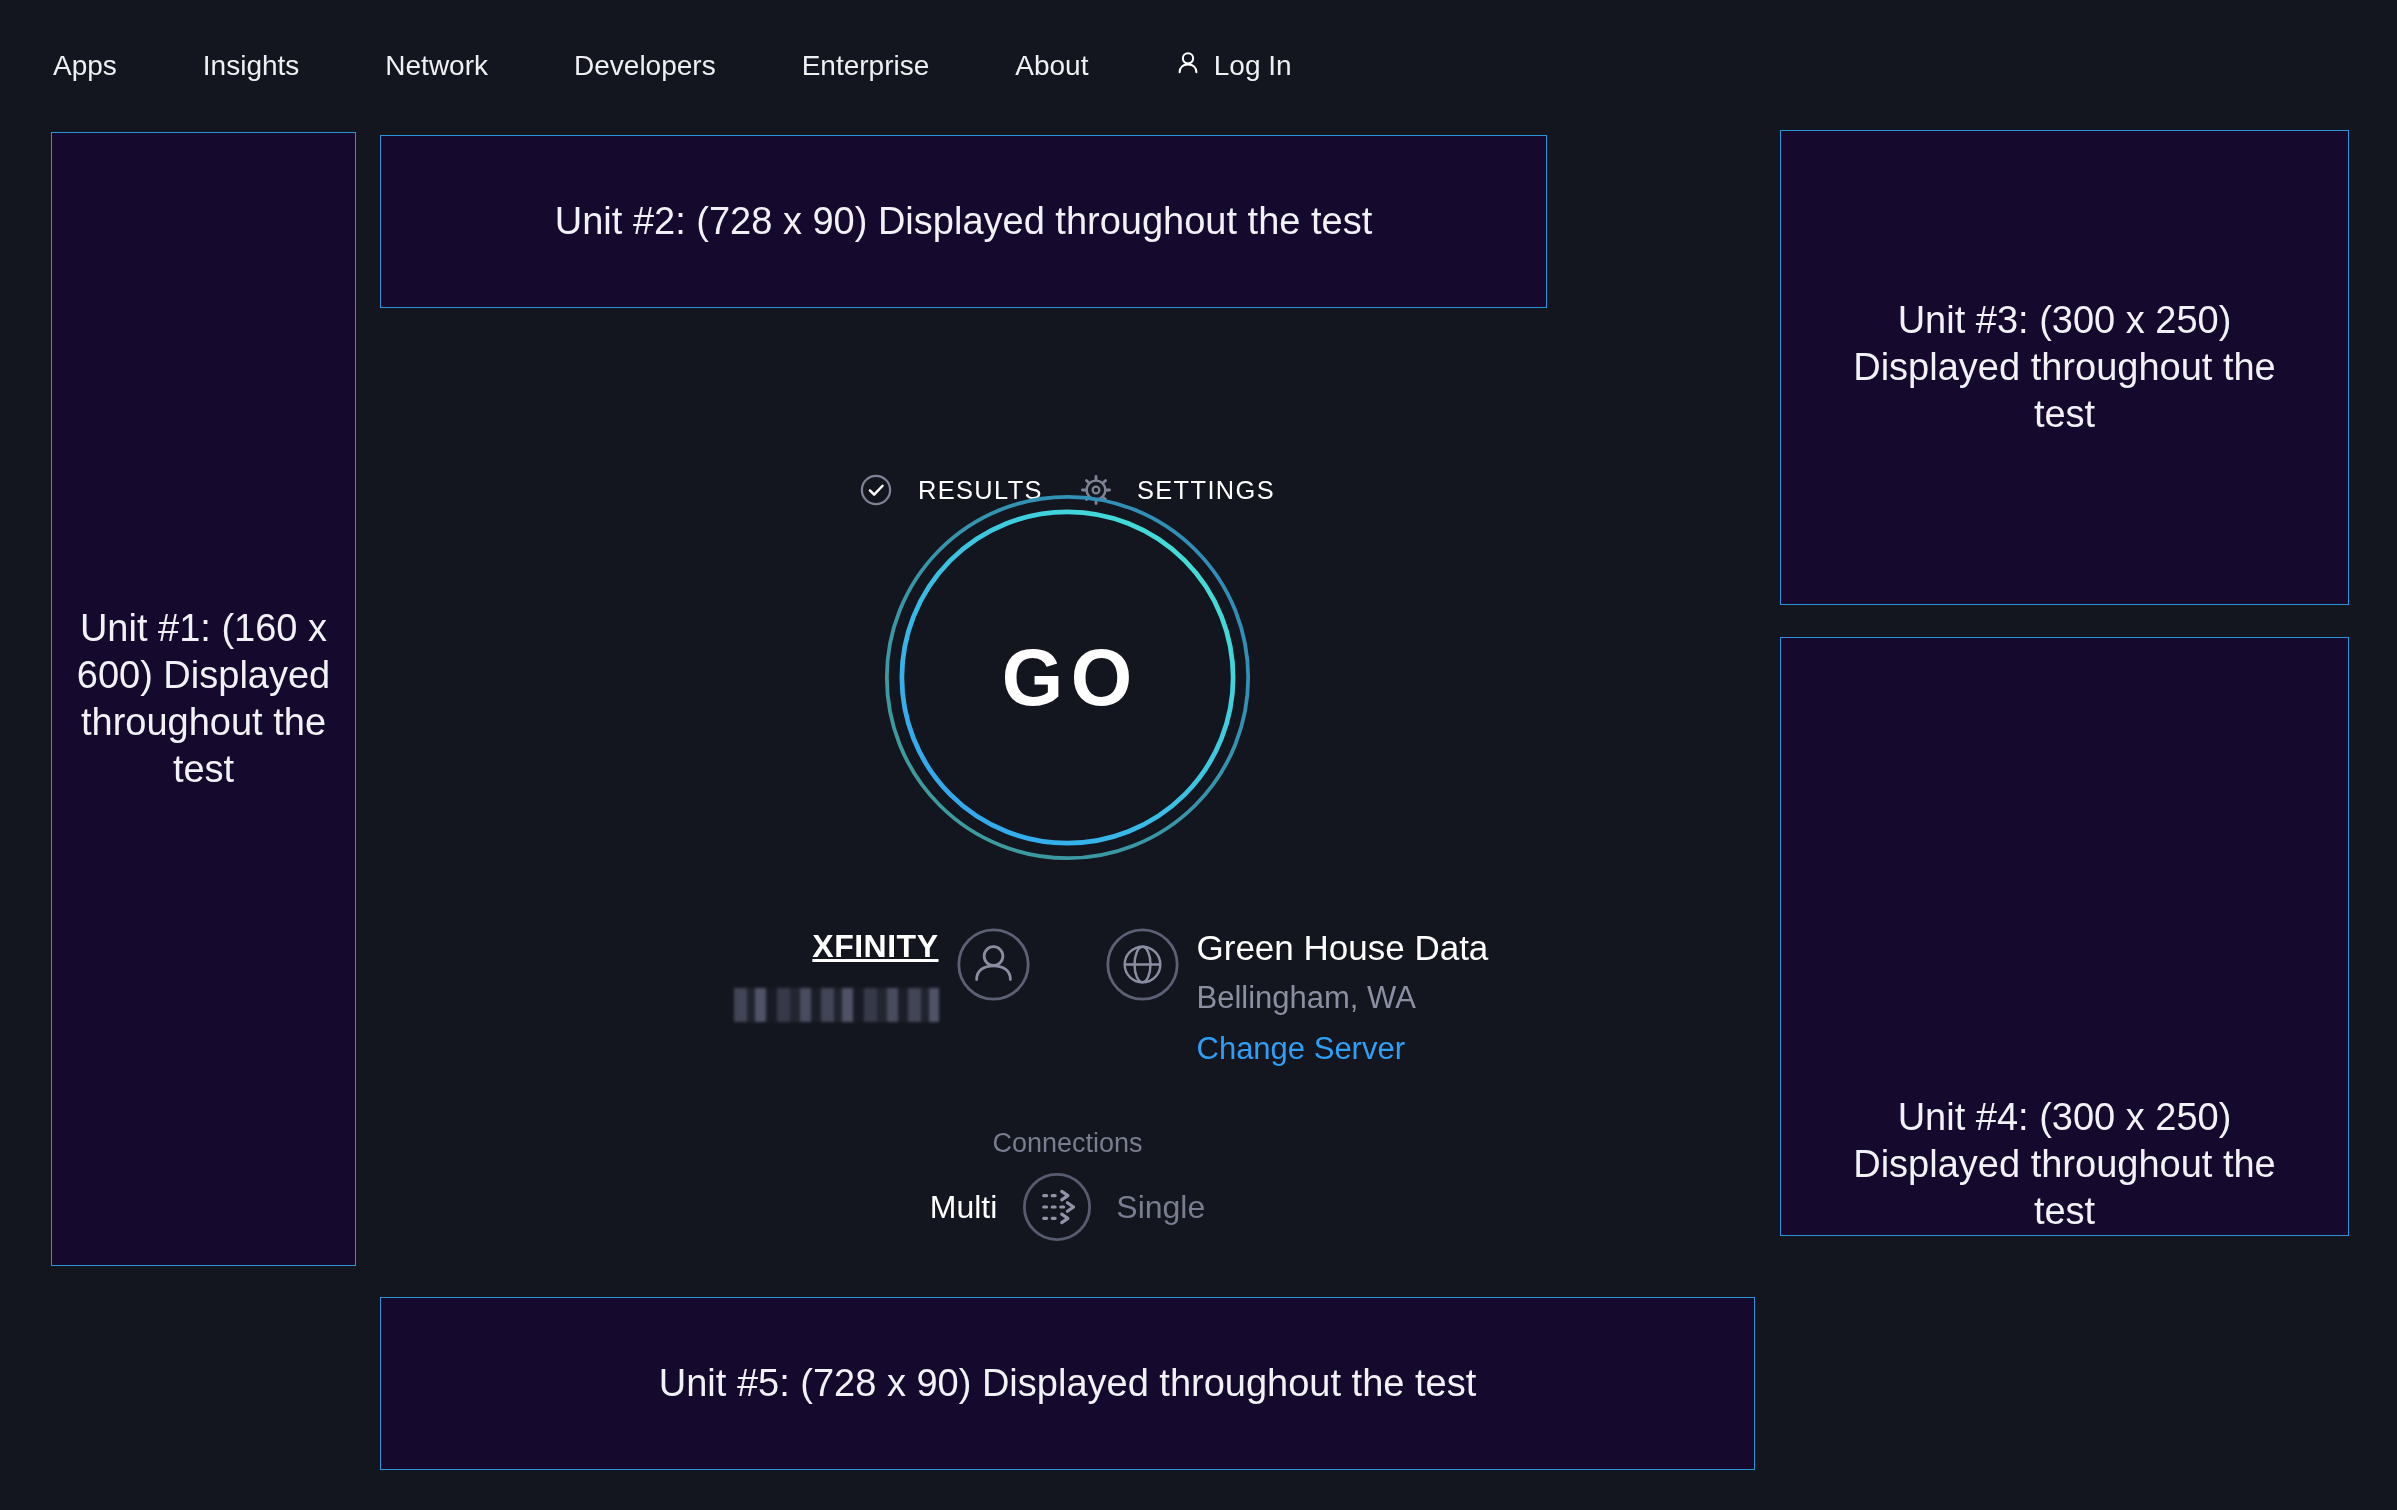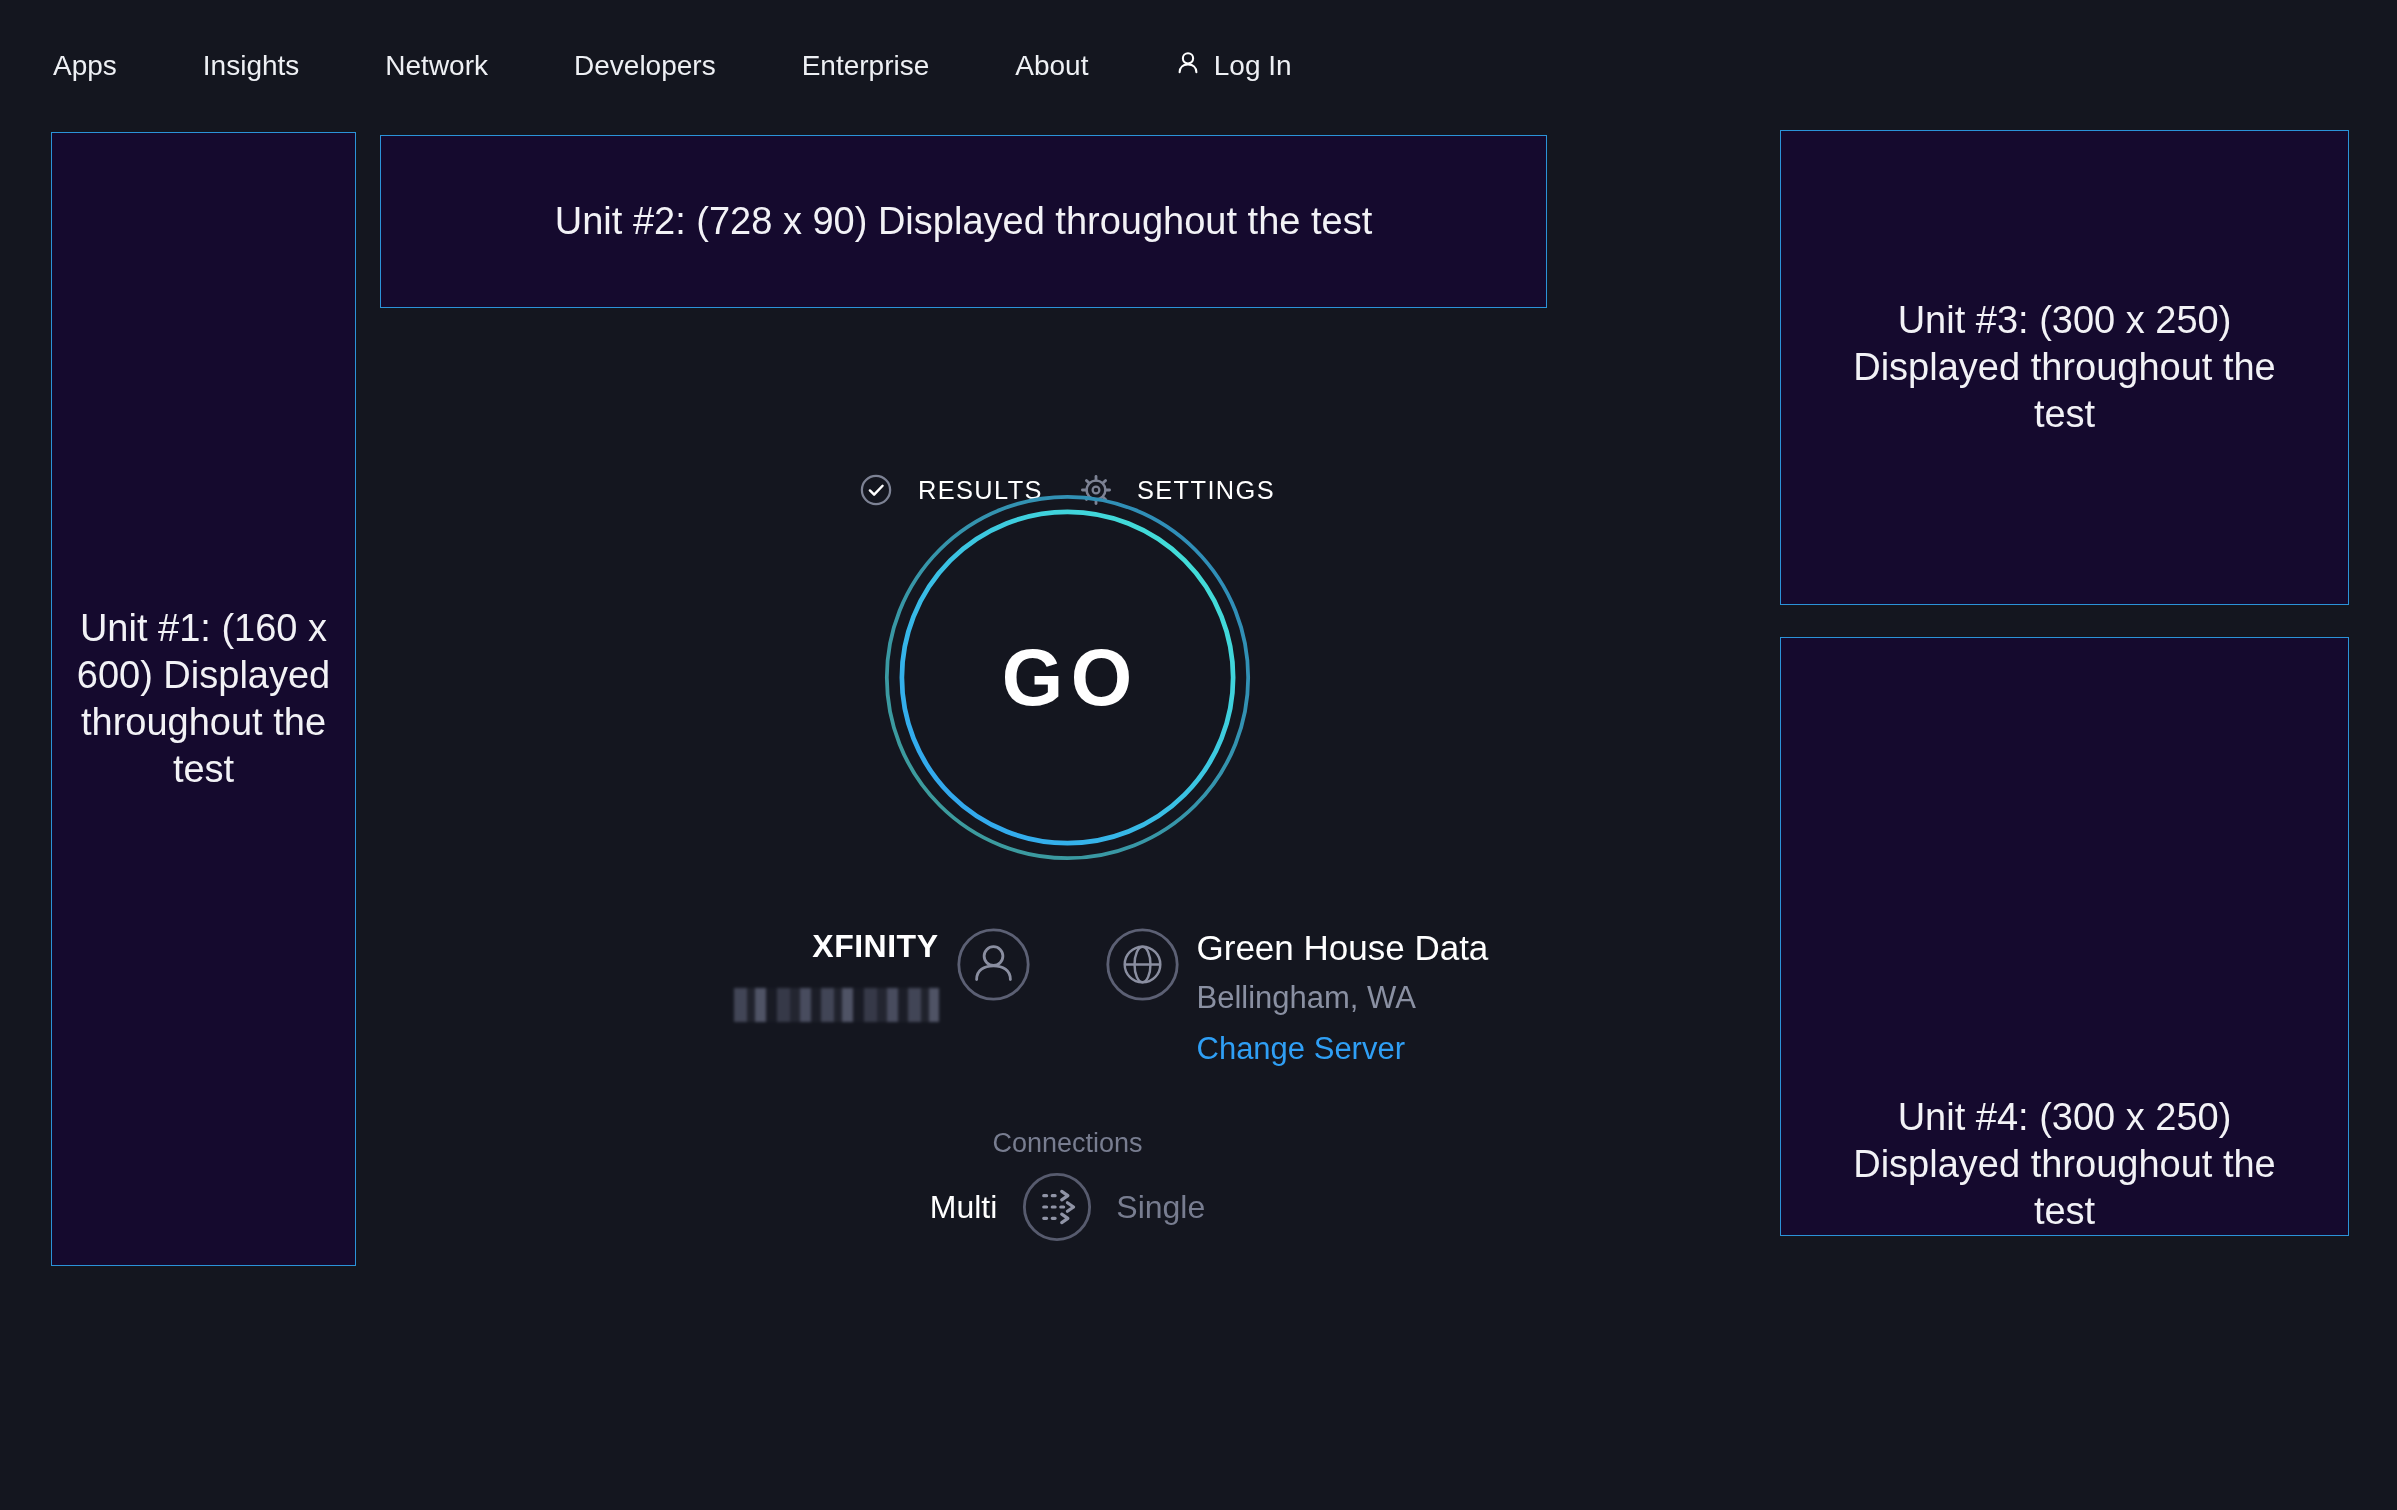--- a/index.html
+++ b/index.html
@@ -75,21 +75,21 @@
 
   
   .isp-left {
     position:absolute; top:795px; right:50%; margin-right:37px;
     display:flex; align-items:flex-start;
   }
   .isp-right {
     position:absolute; top:795px; left:50%; margin-left:37px;
     display:flex; align-items:flex-start;
   }
-  .isp-text { text-align:right; }
+  .isp-text { text-align:right;text-decoration:underline; }
   .isp-name { font-size:32px; font-weight:600; line-height:38px; color:#fff; letter-spacing:0.5px; }
   .censored {
     width:205px; height:34px; margin-top:22.6px; margin-left:auto;
     background:repeating-linear-gradient(90deg,
       #4a4e60 0 13px, #23252f 13px 21px, #5a5e72 21px 32px,
       #1a1c26 32px 43px, #3d4050 43px 56px, #262834 56px 66px,
       #52566a 66px 77px, #1d1f29 77px 87px);
     filter:blur(1.4px);
     opacity:.85;
   }
@@ -245,15 +245,18 @@
           <path d="M23 37 H47" stroke="#9094a6" stroke-dasharray="3 6"></path>
           <path d="M48 32.5 L54.5 37 L48 41.5" stroke="#9094a6"></path>
           <path d="M23 49 H41" stroke="#9094a6" stroke-dasharray="3 6"></path>
           <path d="M42 44.5 L48.5 49 L42 53.5" stroke="#9094a6"></path>
         </g>
       </svg>
     </span>
     <span class="conn-single">Single</span>
   </div>
 
+  <div class="ad ad-5" style="left:0; top:1165px; position:absolute;">
+    <span>Unit #5: (728 x 90) Displayed throughout the test</span>
+  </div>
 
 </div>
 
 
 </body></html>

